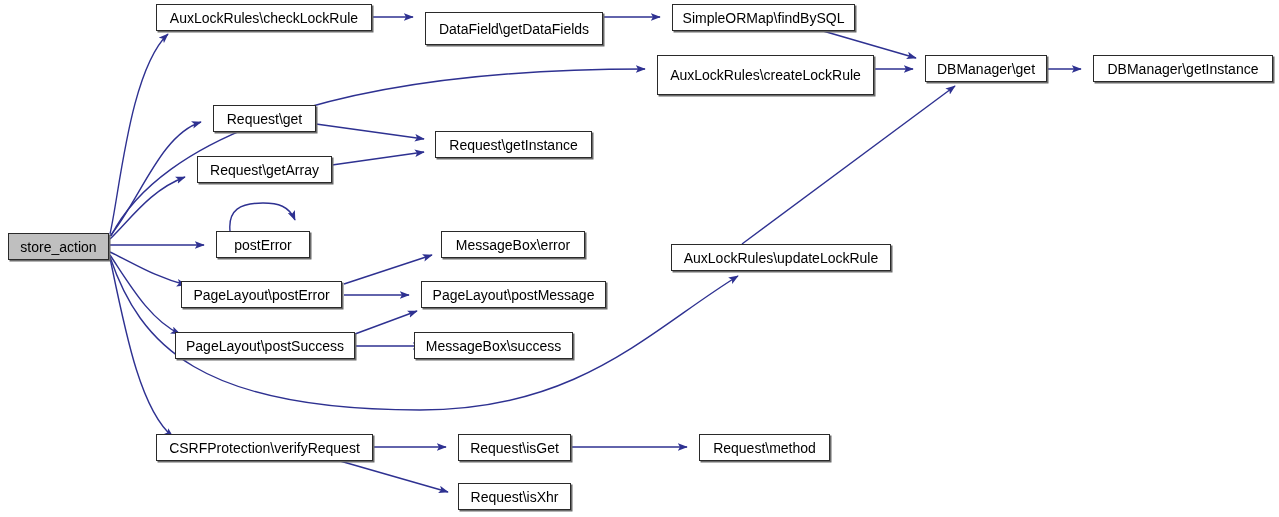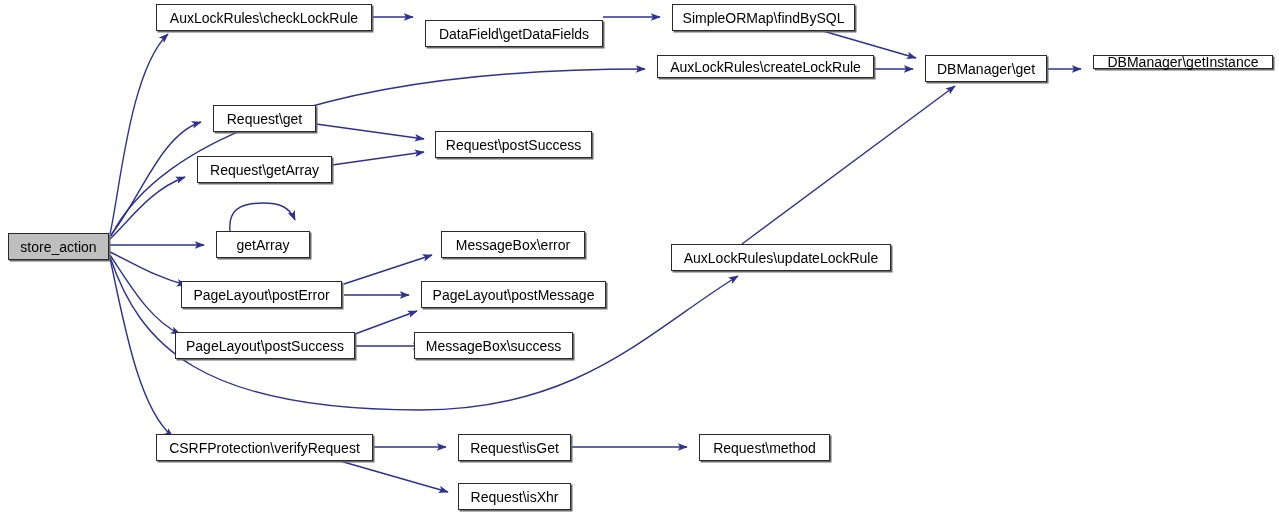--- a/index.html
+++ b/index.html
@@ -85,46 +85,46 @@
       </g>
   </svg>
 
   <div id="nodes-layer">
       <div class="node current" style="left: 8px; top: 233px; width: 101px; height: 27px;">
         <span class="node-label">store_action</span>
       </div>
       <div class="node" style="left: 156px; top: 4px; width: 216px; height: 27px;">
         <span class="node-label">AuxLockRules\checkLockRule</span>
       </div>
-      <div class="node" style="left: 425px; top: 20px; width: 178px; height: 27px;">
+      <div class="node" style="left: 425px; top: 12px; width: 178px; height: 33px;">
         <span class="node-label">DataField\getDataFields</span>
       </div>
       <div class="node" style="left: 672px; top: 4px; width: 183px; height: 27px;">
         <span class="node-label">SimpleORMap\findBySQL</span>
       </div>
-      <div class="node" style="left: 657px; top: 55px; width: 217px; height: 23px;">
+      <div class="node" style="left: 657px; top: 55px; width: 217px; height: 40px;">
         <span class="node-label">AuxLockRules\createLockRule</span>
       </div>
       <div class="node" style="left: 925px; top: 55px; width: 122px; height: 27px;">
         <span class="node-label">DBManager\get</span>
       </div>
-      <div class="node" style="left: 1093px; top: 55px; width: 180px; height: 14px;">
+      <div class="node" style="left: 1093px; top: 55px; width: 180px; height: 27px;">
         <span class="node-label">DBManager\getInstance</span>
       </div>
       <div class="node" style="left: 213px; top: 105px; width: 103px; height: 27px;">
         <span class="node-label">Request\get</span>
       </div>
       <div class="node" style="left: 435px; top: 131px; width: 157px; height: 27px;">
-        <span class="node-label">Request\postSuccess</span>
+        <span class="node-label">Request\getInstance</span>
       </div>
       <div class="node" style="left: 197px; top: 156px; width: 135px; height: 27px;">
         <span class="node-label">Request\getArray</span>
       </div>
       <div class="node" style="left: 216px; top: 231px; width: 94px; height: 27px;">
-        <span class="node-label">getArray</span>
+        <span class="node-label">postError</span>
       </div>
       <div class="node" style="left: 441px; top: 231px; width: 144px; height: 27px;">
         <span class="node-label">MessageBox\error</span>
       </div>
       <div class="node" style="left: 656px; top: 244px; width: 220px; height: 27px; margin-left: 15px;">
         <span class="node-label">AuxLockRules\updateLockRule</span>
       </div>
       <div class="node" style="left: 181px; top: 281px; width: 161px; height: 27px;">
         <span class="node-label">PageLayout\postError</span>
       </div>

